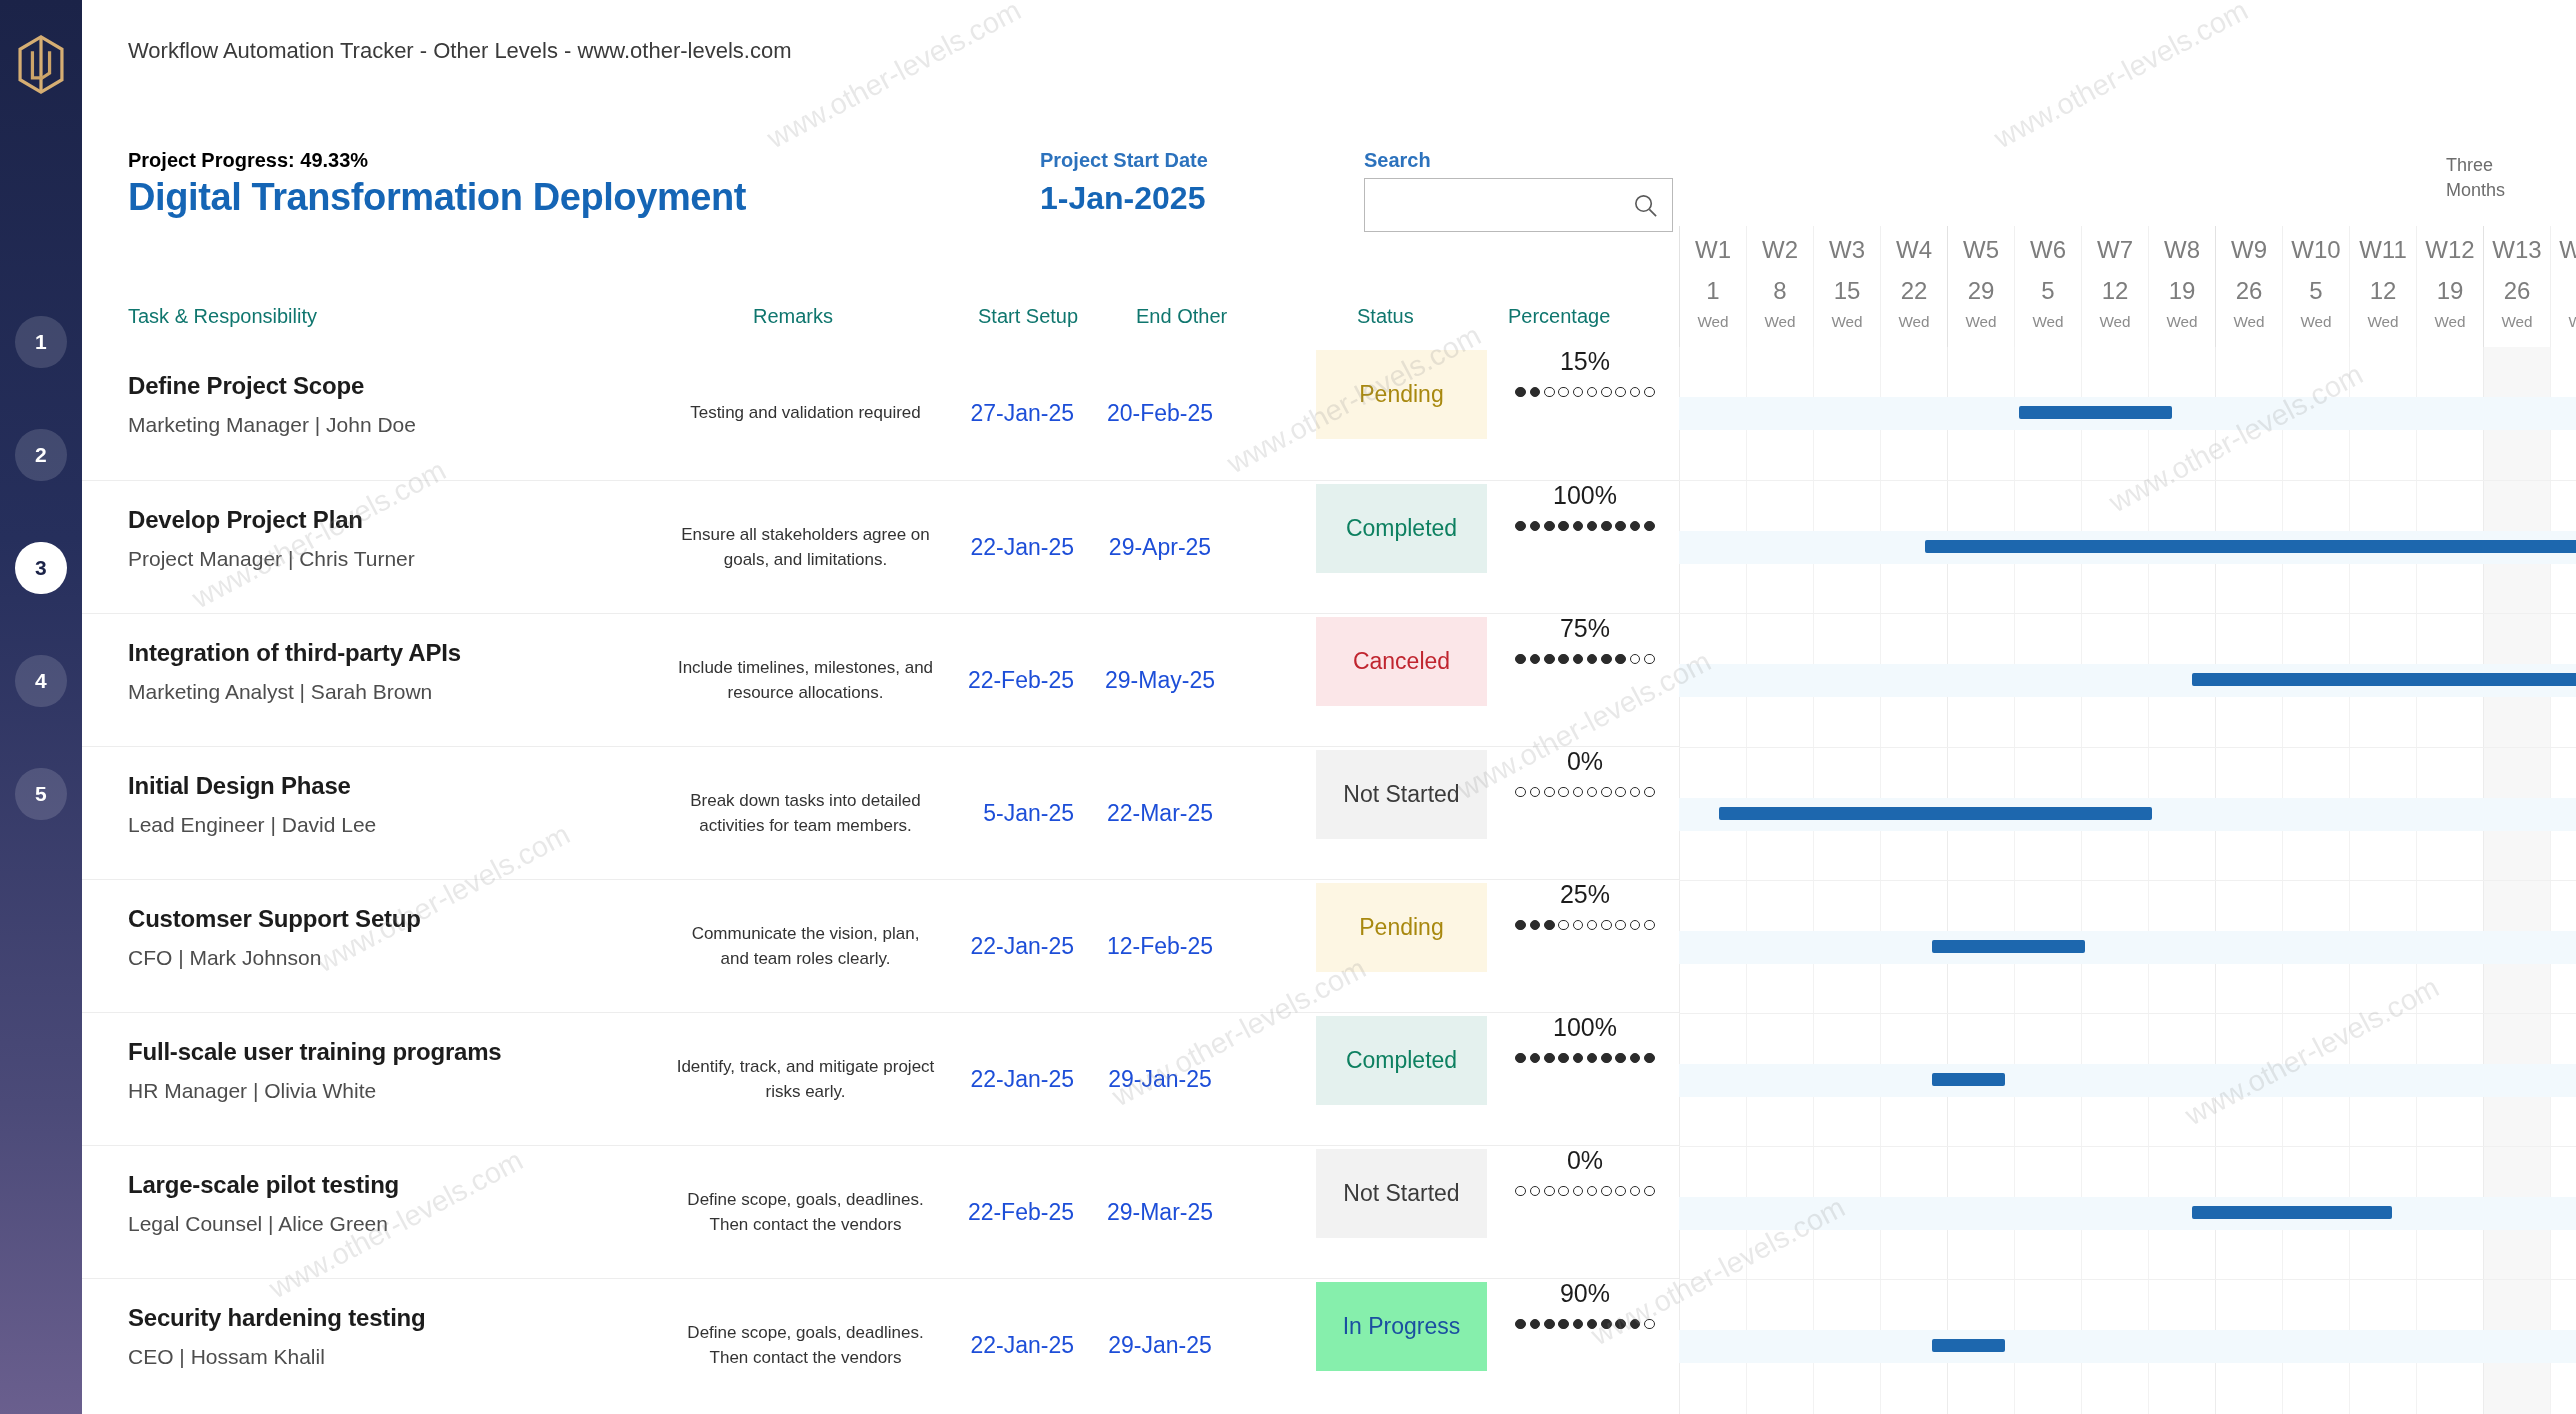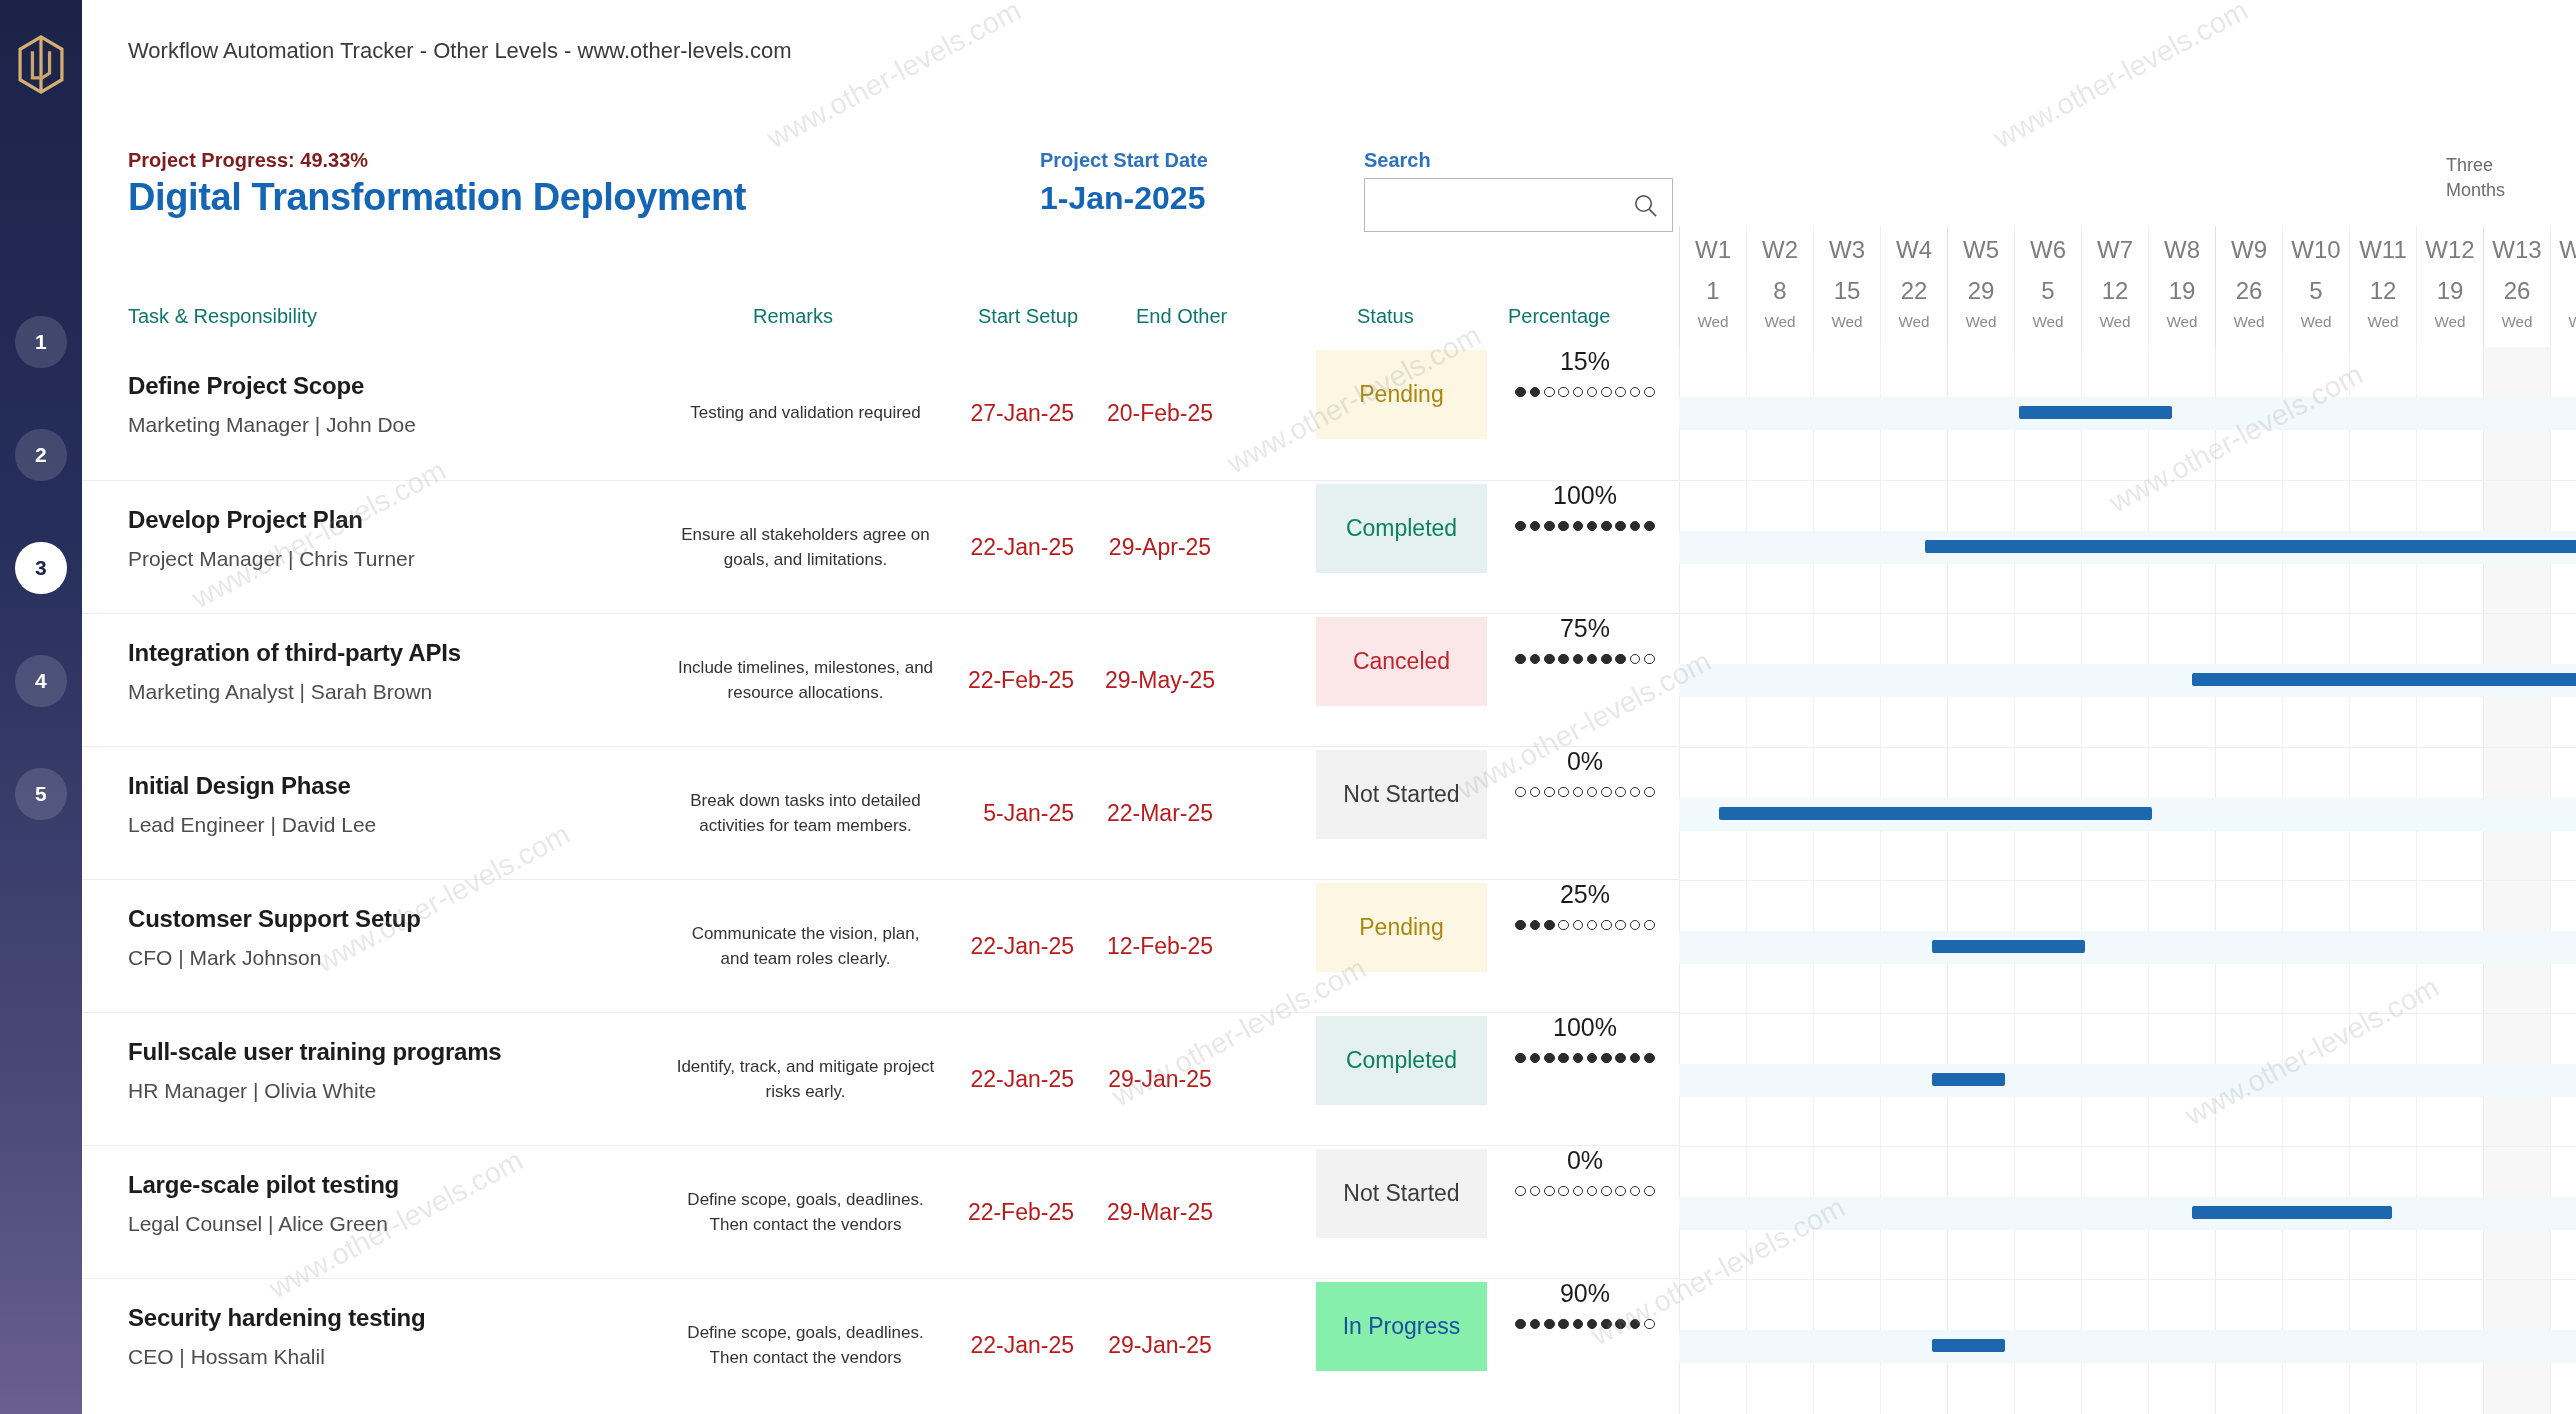--- a/index.html
+++ b/index.html
@@ -21,21 +21,21 @@
     letter-spacing:0.2px; }
   .rail-item.active{ background:#ffffff; color:#1b2348; }
 
   
   .main{ position:relative; flex:1 1 auto; height:1415px; overflow:hidden; background:#fff; }
 
   .breadcrumb{ position:absolute; left:46px; top:38px; font-size:22px; color:#3a3a3a;
     white-space:nowrap; }
 
   .progress-label{ position:absolute; left:46px; top:149px; font-size:20px;
-    color:#7f1d1d; font-weight:bold; }
+    color:#000000; font-weight:bold; }
   .proj-title{ position:absolute; left:46px; top:176px; font-size:38px;
     color:#1565b5; font-weight:bold; letter-spacing:-0.4px; }
 
   .start-label{ position:absolute; left:958px; top:149px; font-size:20px;
     color:#2c72bd; font-weight:bold; }
   .start-value{ position:absolute; left:958px; top:180px; font-size:32px;
     color:#1565b5; font-weight:bold; }
 
   .search-label{ position:absolute; left:1282px; top:149px; font-size:20px;
     color:#2c72bd; font-weight:bold; }
@@ -65,21 +65,21 @@
   .task-name{ font-size:24px; font-weight:bold; color:#1c1c1c; letter-spacing:-0.2px;
     white-space:nowrap; }
   .task-owner{ margin-top:12.5px; font-size:21px; color:#4d4d4d; white-space:nowrap; }
   .c-remarks{ left:594px; top:0; width:259px; height:133px; display:flex;
     align-items:center; justify-content:center; }
   .remarks-txt{ font-size:17px; color:#333; text-align:center; line-height:1.45; }
   .c-start{ left:867px; top:0; width:125px; height:133px; display:flex;
     align-items:center; justify-content:flex-end; }
   .c-end{ left:1011px; top:0; width:134px; height:133px; display:flex;
     align-items:center; justify-content:center; }
-  .date-txt{ font-size:23px; color:#b91c1c; white-space:nowrap; }
+  .date-txt{ font-size:23px; color:#1d4ed8; white-space:nowrap; }
 
   .c-status{ left:1234px; top:3px; width:171px; height:89px; display:flex;
     align-items:center; justify-content:center; }
   .badge{ width:100%; height:100%; display:flex; align-items:center;
     justify-content:center; font-size:23px; white-space:nowrap; }
 
   .c-pct{ left:1409px; top:0; width:188px; height:133px; display:flex;
     flex-direction:column; align-items:center; justify-content:flex-start; }
   .pct-val{ font-size:25px; color:#1c1c1c; }
   .dots{ margin-top:10.5px; display:flex; gap:3.8px; }

